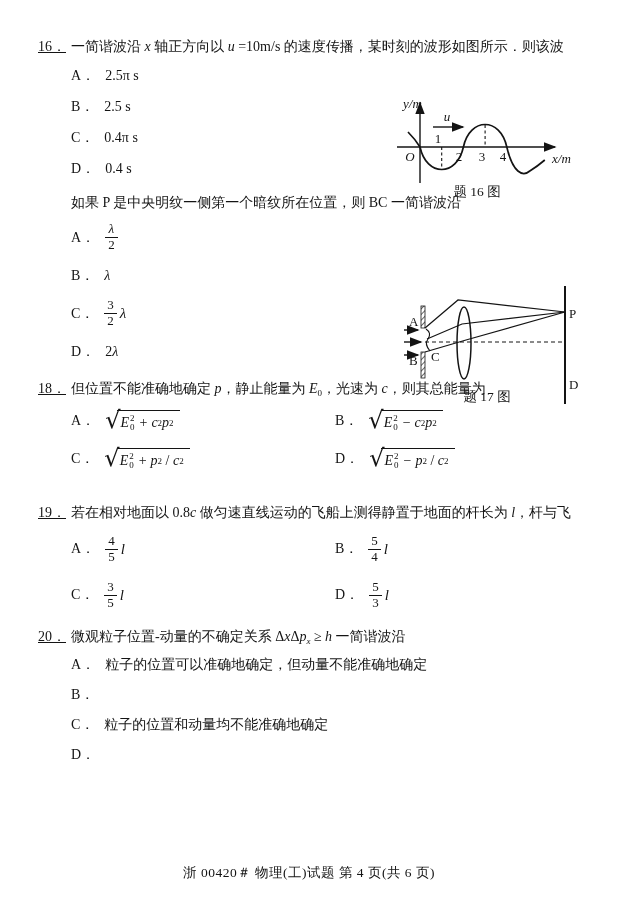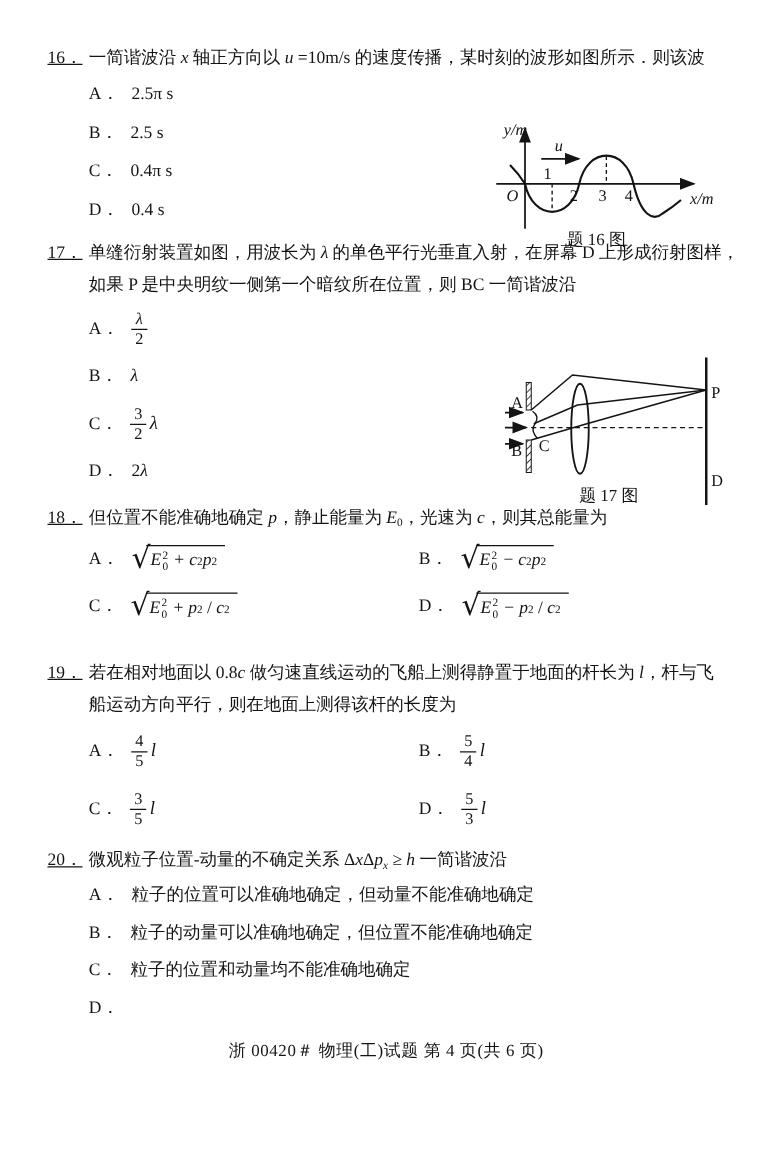--- a/index.html
+++ b/index.html
@@ -32,21 +32,21 @@
   .sqrt .bar{border-top:1.3px solid #141414;display:inline-flex;align-items:center;padding:3px 6px 0 3px;height:19px;}
   .bar span,.bar i{white-space:pre;}
   .ss{display:inline-flex;flex-direction:column;align-items:flex-start;font-size:9px;line-height:9px;margin:0 1px 0 1px;}
   sup.sp{font-size:9px;vertical-align:6px;line-height:0;}
   sub.sb{font-size:9px;vertical-align:-3px;line-height:0;}
   .op{margin:0 4px;}
   .q20line{display:flex;align-items:center;line-height:30px;height:30px;white-space:pre-wrap;}
   .fig{position:absolute;}
   .fig16{left:395px;top:95px;width:210px;height:110px;}
   .fig17{left:402px;top:282px;width:205px;height:125px;}
-  .footer{position:absolute;left:0;right:0;top:832px;text-align:center;font-size:13.5px;letter-spacing:0.5px;}
+  .footer{position:absolute;left:0;right:0;top:864px;text-align:center;font-size:13.5px;letter-spacing:0.5px;}
   svg text{font-family:"Liberation Serif","DejaVu Serif",serif;font-size:13px;fill:#141414;}
   svg .it{font-style:italic;}
   svg .cap{font-size:13.5px;}
   .mb6{margin-bottom:6px;}.mb8{margin-bottom:8px;}.mb10{margin-bottom:22px;}
 </style>
 </head>
 <body>
 
 <section class="q mb6">
   <div class="sline">
@@ -55,24 +55,20 @@
   </div>
   <div class="opts">
     <div class="optline"><span class="optlabel">A．</span><span>2.5π s</span></div>
     <div class="optline"><span class="optlabel">B．</span><span>2.5 s</span></div>
     <div class="optline"><span class="optlabel">C．</span><span>0.4π s</span></div>
     <div class="optline"><span class="optlabel">D．</span><span>0.4 s</span></div>
   </div>
 </section>
 
 <section class="q mb8">
-  <div class="sline">
-    <span class="qnum">17．</span>
-    <span class="stext"><span>单缝衍射装置如图，用波长为 </span><i class="v">λ</i><span> 的单色平行光垂直入射，在屏幕 D 上形成衍射图样，</span></span>
-  </div>
   <div class="sline2">如果 P 是中央明纹一侧第一个暗纹所在位置，则 BC 一简谐波沿</div>
   <div class="opts">
     <div class="optline tall">
       <span class="optlabel">A．</span>
       <span class="frac"><i class="fn v">λ</i><span class="fd">2</span></span>
     </div>
     <div class="optline mid">
       <span class="optlabel">B．</span>
       <i class="v">λ</i>
     </div>
@@ -113,21 +109,20 @@
       <span class="sqrt"><span class="sign">√</span><span class="bar"><i class="v">E</i><span class="ss"><span>2</span><span>0</span></span><span class="op">−</span><i class="v">p</i><sup class="sp">2</sup><span> / </span><i class="v">c</i><sup class="sp">2</sup></span></span>
     </span>
   </div>
 </section>
 
 <section class="q mb6">
   <div class="sline">
     <span class="qnum">19．</span>
     <span class="stext"><span>若在相对地面以 0.8</span><i class="v">c</i><span> 做匀速直线运动的飞船上测得静置于地面的杆长为 </span><i class="v">l</i><span>，杆与飞</span></span>
   </div>
-  <div class="sline2">船运动方向平行，则在地面上测得该杆的长度为</div>
   <div class="optrow row46">
     <span class="cell">
       <span class="optlabel">A．</span>
       <span class="frac"><span class="fn">4</span><span class="fd">5</span></span>
       <i class="v sfx">l</i>
     </span>
     <span class="cell">
       <span class="optlabel">B．</span>
       <span class="frac"><span class="fn">5</span><span class="fd">4</span></span>
       <i class="v sfx">l</i>
@@ -147,21 +142,21 @@
   </div>
 </section>
 
 <section class="q">
   <div class="sline">
     <span class="qnum">20．</span>
     <span class="stext"><span>微观粒子位置-动量的不确定关系 Δ</span><i class="v">x</i><span>Δ</span><i class="v">p</i><sub class="sb v">x</sub><span> ≥ </span><i class="v">h</i><span> 一简谐波沿</span></span>
   </div>
   <div class="opts">
     <div class="q20line"><span class="optlabel">A．</span><span>粒子的位置可以准确地确定，但动量不能准确地确定</span></div>
-    <div class="q20line"><span class="optlabel">B．</span><span>粒子的动量可以准确地确定，但位置不能准确地确定</span></div>
+    <div class="q20line"><span class="optlabel">B．</span></div>
     <div class="q20line"><span class="optlabel">C．</span><span>粒子的位置和动量均不能准确地确定</span></div>
     <div class="q20line"><span class="optlabel">D．</span></div>
   </div>
 </section>
 
 <div class="fig fig16">
   <svg width="210" height="110" viewBox="0 0 210 110">
     <defs>
       <marker id="arr16" viewBox="0 0 8 6" refX="7" refY="3" markerWidth="9" markerHeight="7" orient="auto">
         <path d="M0,0 L8,3 L0,6 Z" fill="#141414"></path>

